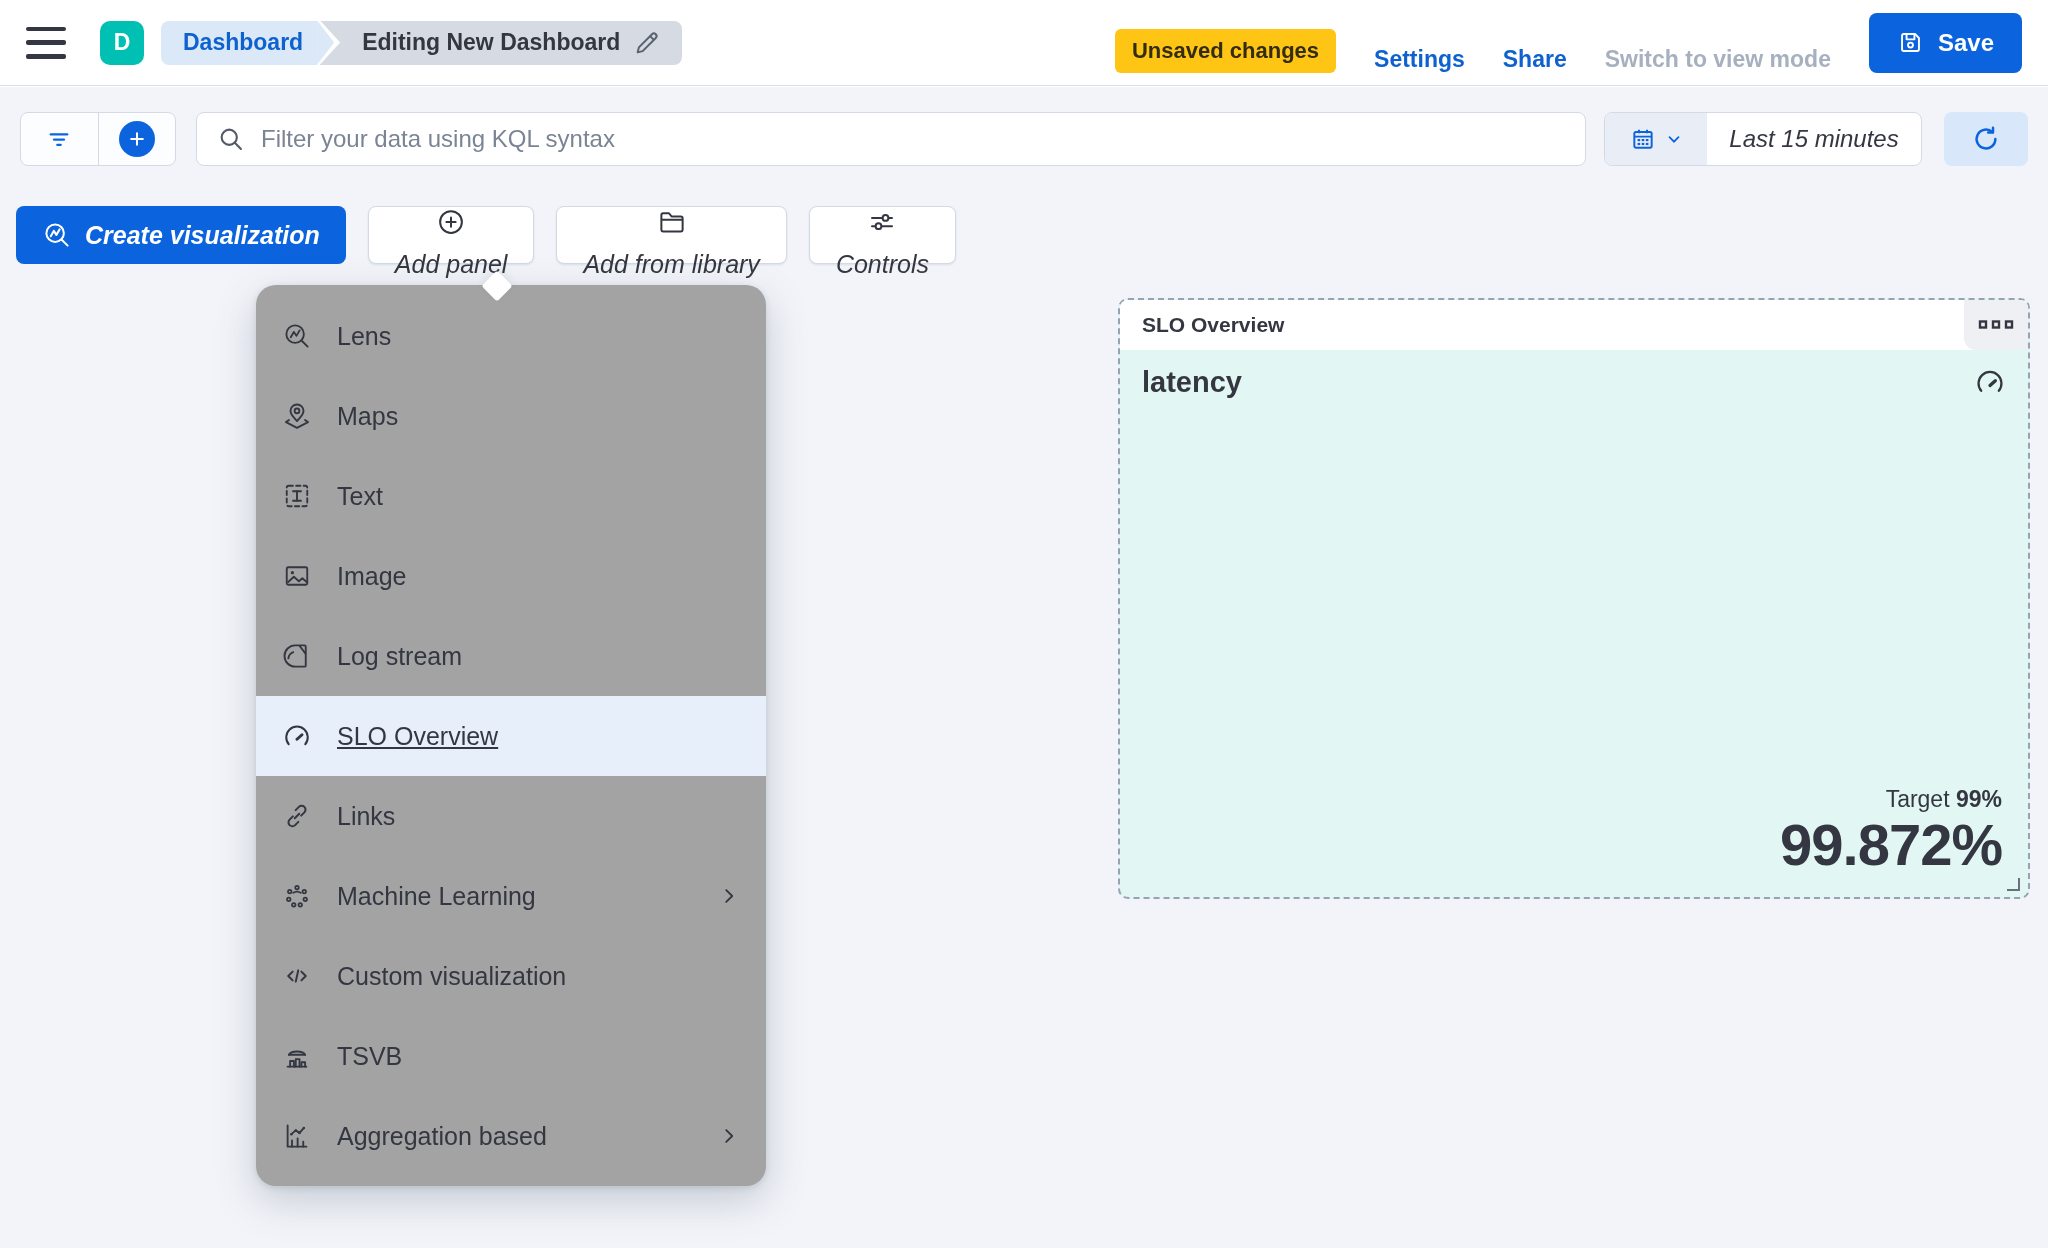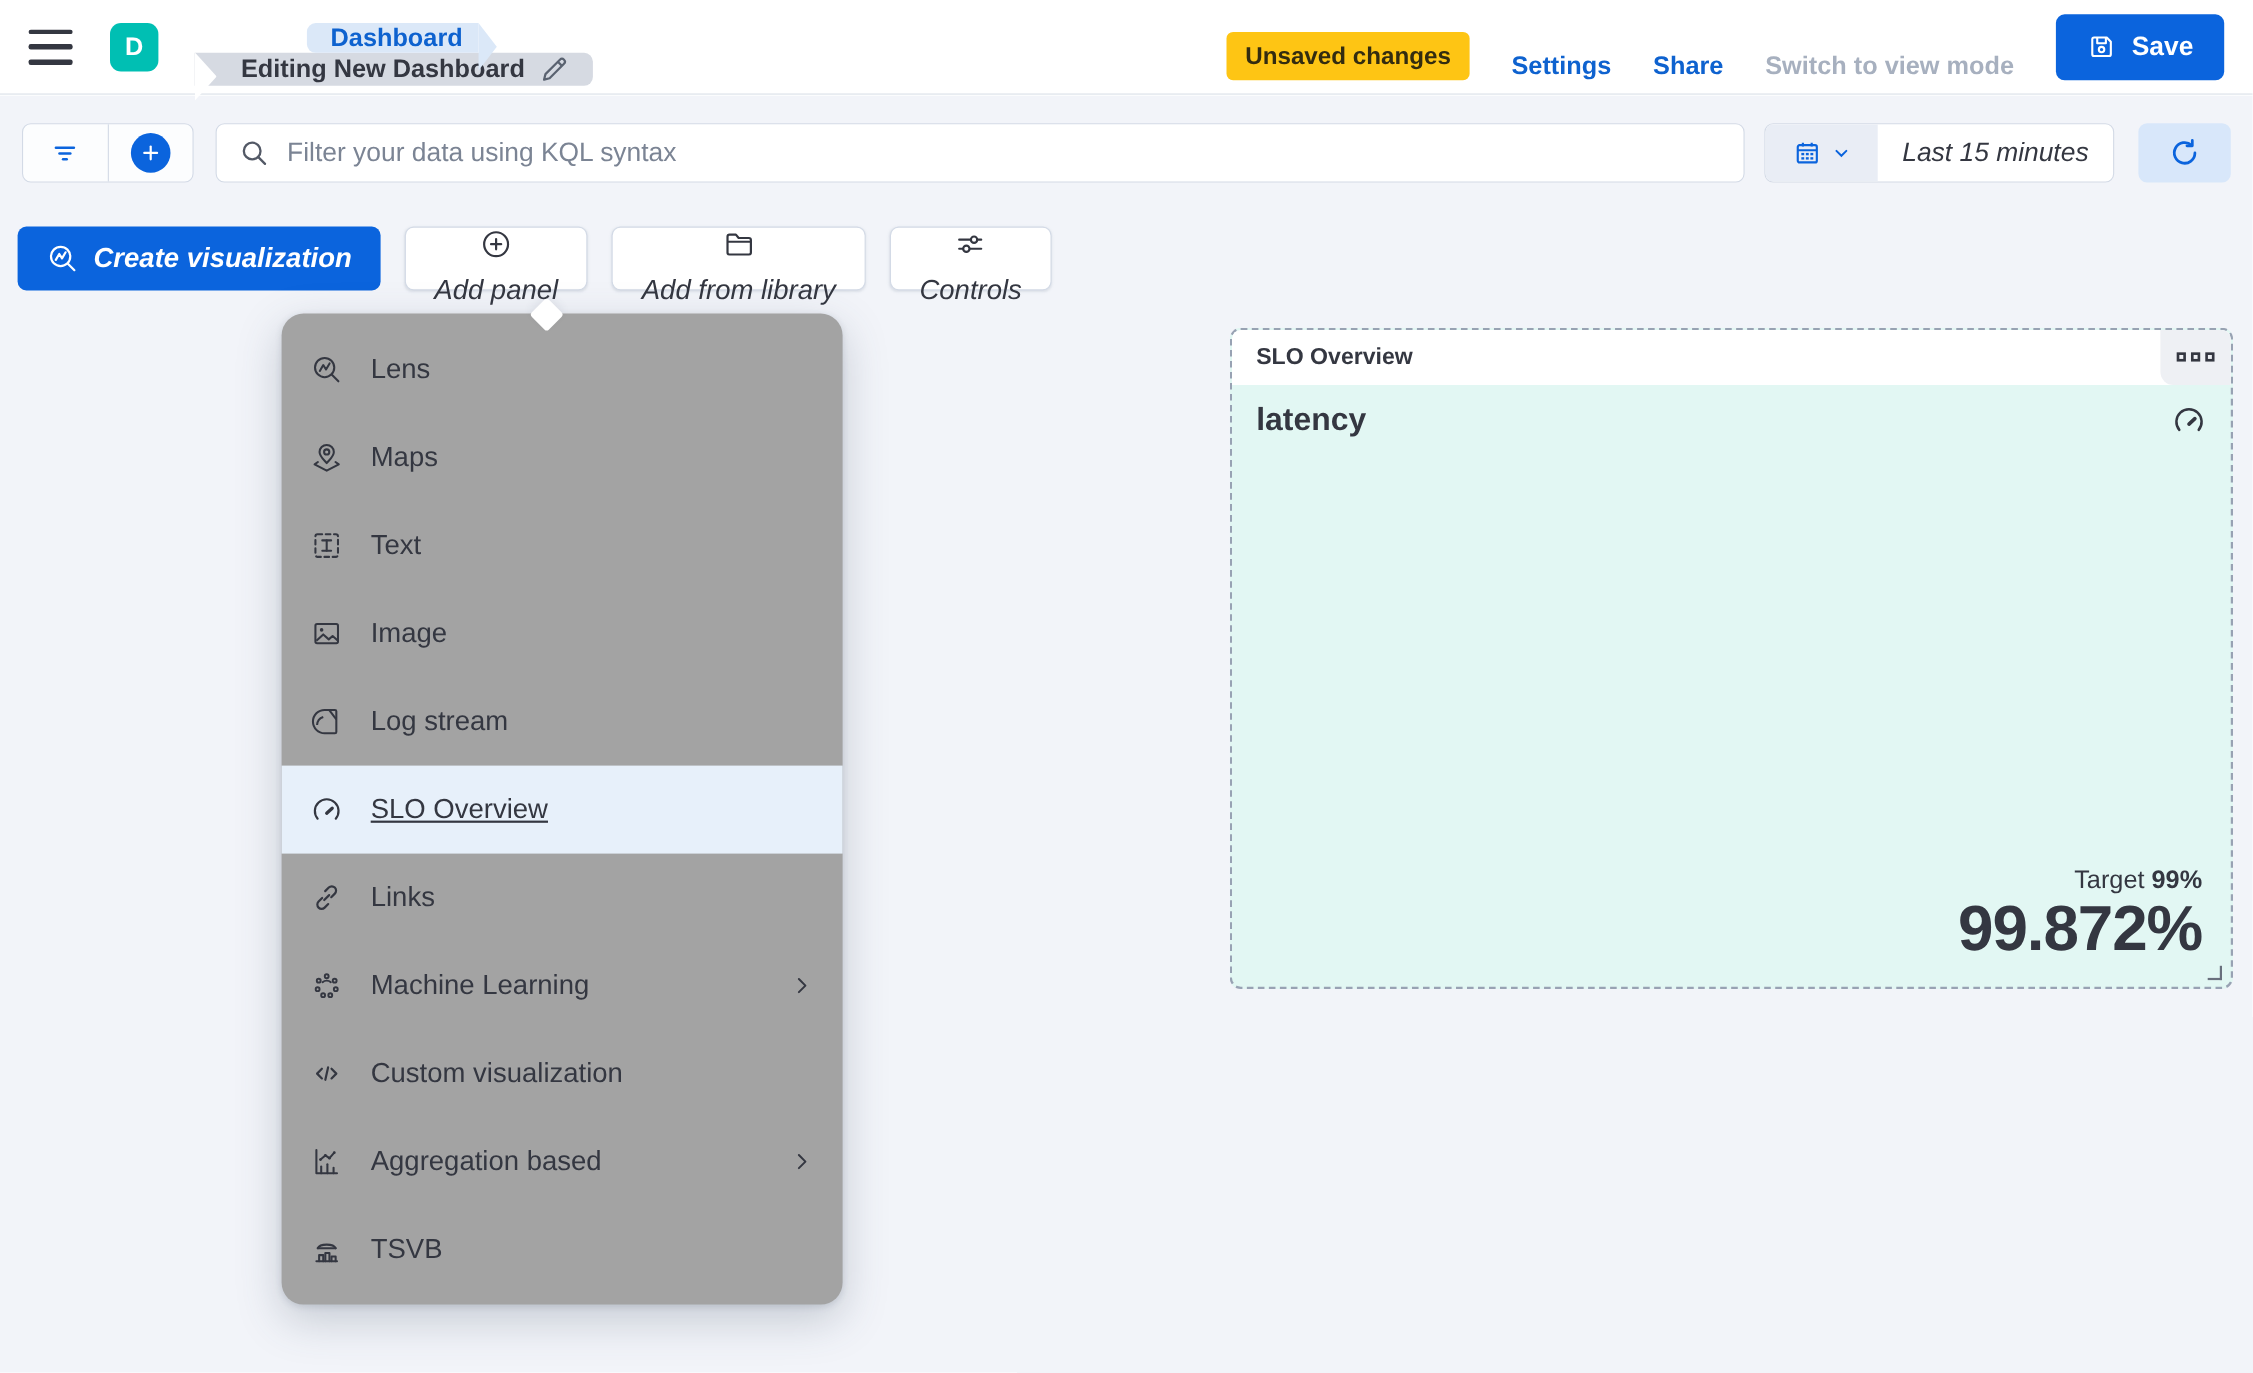--- a/index.html
+++ b/index.html
@@ -7,21 +7,21 @@
   body { font-family:"Liberation Sans", sans-serif; color:#343741; background:#fff; }
   .app { position:relative; width:2048px; height:1248px; overflow:hidden; background:#fff; }
 
   
   .header { position:absolute; top:0; left:0; width:2048px; height:86px; background:#fff;
             border-bottom:1px solid #dadfe8; display:flex; align-items:center; padding:0 26px; z-index:30; }
   .hamburger { width:40px; height:32px; display:flex; flex-direction:column; justify-content:space-between; cursor:pointer; }
   .hamburger span { display:block; height:4.5px; background:#343741; border-radius:2px; }
   .avatar { width:44px; height:44px; border-radius:10px; background:#00bfb3; color:#fff; font-weight:700;
             font-size:23px; display:flex; align-items:center; justify-content:center; margin-left:34px; }
-  .crumbs { display:flex; align-items:center; margin-left:30px; height:44px;flex-direction:column; }
+  .crumbs { display:flex; align-items:center; margin-left:17px; height:44px; }
   .crumb { height:44px; display:flex; align-items:center; font-size:23px; font-weight:600; position:relative; }
   .crumb-first { background:#dbe8f8; color:#0e62cf; padding:0 14px 0 22px; border-radius:8px 0 0 8px; z-index:2; }
   .crumb-first .tip { position:absolute; right:-17px; top:0; width:17px; height:44px; background:#dbe8f8;
                       clip-path:polygon(0 0, 100% 50%, 0 100%); }
   .crumb-last { background:#d6dae2; color:#343741; padding:0 20px 0 42px; border-radius:0 8px 8px 0; margin-left:3px; z-index:1; }
   .crumb-last .notch { position:absolute; left:0; top:0; width:20px; height:44px; background:#fff;
                        clip-path:polygon(0 0, 100% 50%, 0 100%); }
   .crumb-last svg { margin-left:12px; }
   .header-right { margin-left:auto; display:flex; align-items:flex-end; gap:38px; }
   .badge-warning { background:#fec514; color:#332c10; font-size:22px; font-weight:700; padding:9px 17px; border-radius:6px; }
@@ -310,47 +310,47 @@
       <svg class="micon" viewBox="0 0 24 24" fill="none" stroke="#343741" stroke-width="1.6" stroke-linecap="round" stroke-linejoin="round">
         <path d="M8.5 8.5L5 12l3.5 3.5"></path>
           <path d="M15.5 8.5L19 12l-3.5 3.5"></path>
           <path d="M13 7.5l-2 9"></path>
       </svg>
       <span class="grow">Custom visualization</span>
     </div>
 
     <div class="menu-item">
       <svg class="micon" viewBox="0 0 24 24" fill="none" stroke="#343741" stroke-width="1.5" stroke-linecap="round" stroke-linejoin="round">
+        <path d="M4.5 20.5h15"></path>
+          <path d="M6.5 20.5v-4.5h3v4.5"></path>
+          <path d="M11 20.5v-6h3v6"></path>
+          <path d="M15.5 20.5v-3.5h3v3.5"></path>
+        <path d="M5.5 11c1.5-3.5 11.5-3.5 13 0"></path>
+          <path d="M5.5 11h13"></path>
+      </svg>
+      <span class="grow">TSVB</span>
+    </div>
+
+    <div class="menu-item">
+      <svg class="micon" viewBox="0 0 24 24" fill="none" stroke="#343741" stroke-width="1.5" stroke-linecap="round" stroke-linejoin="round">
         <path d="M4.5 3.5v17h15"></path>
           <path d="M8 20.5v-5"></path>
           <path d="M12.5 20.5v-6.5"></path>
           <path d="M17 20.5v-4"></path>
         <path d="M7.5 10.5l3.5-3 3 2 3.5-4"></path>
         <circle cx="7.5" cy="10.5" r="1" fill="#343741" stroke="none"></circle>
           <circle cx="11" cy="7.5" r="1" fill="#343741" stroke="none"></circle>
           <circle cx="14" cy="9.5" r="1" fill="#343741" stroke="none"></circle>
           <circle cx="17.5" cy="5.5" r="1" fill="#343741" stroke="none"></circle>
       </svg>
       <span class="grow">Aggregation based</span>
       <svg width="22" height="22" viewBox="0 0 24 24" fill="none" stroke="#343741" stroke-width="2" stroke-linecap="round" stroke-linejoin="round">
           <path d="M9 5.5l6.5 6.5L9 18.5"></path>
         </svg>
     </div>
-
-    <div class="menu-item">
-      <svg class="micon" viewBox="0 0 24 24" fill="none" stroke="#343741" stroke-width="1.5" stroke-linecap="round" stroke-linejoin="round">
-        <path d="M4.5 20.5h15"></path>
-          <path d="M6.5 20.5v-4.5h3v4.5"></path>
-          <path d="M11 20.5v-6h3v6"></path>
-          <path d="M15.5 20.5v-3.5h3v3.5"></path>
-        <path d="M5.5 11c1.5-3.5 11.5-3.5 13 0"></path>
-          <path d="M5.5 11h13"></path>
-      </svg>
-      <span class="grow">TSVB</span>
-    </div>
   </div>
 
   <div class="slo-panel">
     <div class="slo-head">
       <span class="slo-title">SLO Overview</span>
     </div>
     <div class="panel-options">
       <svg width="38" height="16" viewBox="0 0 38 16" fill="none" stroke="#343741" stroke-width="2.4">
         <rect x="3" y="4.5" width="6" height="6"></rect>
           <rect x="16" y="4.5" width="6" height="6"></rect>

